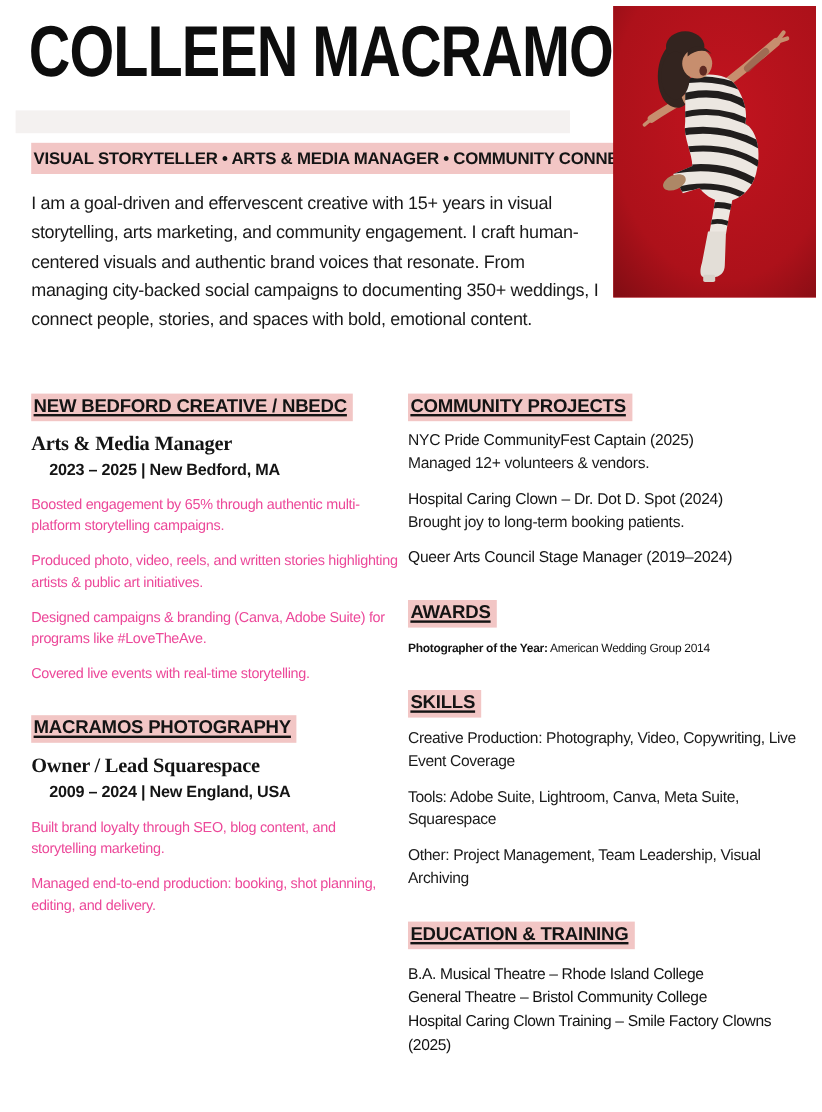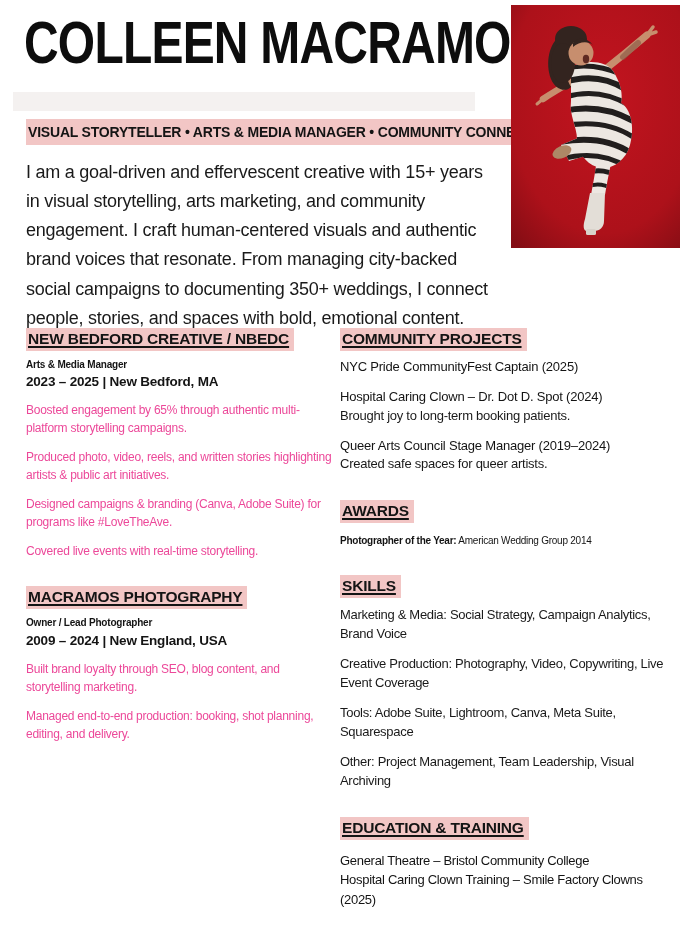--- a/index.html
+++ b/index.html
@@ -29,21 +29,21 @@
     background:var(--band-grey);
   }
   .subtitle{
     position:absolute;left:26px;top:119px;
     background:var(--highlight-pink);
     font-size:14px;font-weight:700;letter-spacing:-0.2px;
     padding:5px 7px 5px 2px;white-space:nowrap;
   }
   .intro{
     position:absolute;left:26px;top:158px;width:474px;
-    font-size:18px;line-height:1.62;letter-spacing:-0.25px;color:#1a1a1a;
+    font-size:15px;line-height:1.62;letter-spacing:-0.25px;color:#1a1a1a;
   }
 
   .portrait{
     position:absolute;left:511px;top:5px;width:169px;height:243px;
     overflow:hidden;background:var(--photo-red);
   }
   .portrait svg{display:block;width:100%;height:100%;}
 
   .col{position:absolute;top:328px;}
   .col-left{left:26px;width:306px;}
@@ -52,22 +52,22 @@
   .sec-heading{
     display:inline-block;
     background:var(--highlight-pink);
     font-size:15.5px;font-weight:700;letter-spacing:-0.2px;
     padding:2px 5px 3px 2px;
     text-decoration:underline;
     text-decoration-thickness:1.5px;
     text-underline-offset:2px;
     margin-bottom:7px;
   }
-  .role-line{font-size:10px;font-weight:700;line-height:1.42;letter-spacing:-0.2px;}
-  .meta-line{font-size:13.5px;font-weight:700;line-height:1.42;letter-spacing:-0.2px;margin-bottom:10px;}
+  .role-line{font-size:17px;font-weight:700;line-height:1.42;letter-spacing:-0.2px;font-family:Liberation Serif, serif;}
+  .meta-line{font-size:13.5px;font-weight:700;line-height:1.42;letter-spacing:-0.2px;margin-bottom:10px;margin-left:15px;}
   .bullet{font-size:12px;line-height:1.5;letter-spacing:-0.25px;margin-bottom:11px;color:#ec4899;}
   .section + .section{margin-top:26px;}
   .job-section-2{margin-top:30px;}
 
   .project-item{margin-bottom:11px;}
   .project-title{font-size:13px;font-weight:400;line-height:1.45;letter-spacing:-0.2px;}
   .project-desc{font-size:13px;line-height:1.45;letter-spacing:-0.25px;color:#1a1a1a;}
 
   .gap-top{margin-top:36px;}
   .award-line{font-size:10px;line-height:1.45;letter-spacing:-0.25px;margin-top:4px;}
@@ -151,64 +151,64 @@
       <div class="role-line">Arts &amp; Media Manager</div>
       <div class="meta-line">2023 – 2025 | New Bedford, MA</div>
       <p class="bullet">Boosted engagement by 65% through authentic multi-platform storytelling campaigns.</p>
       <p class="bullet">Produced photo, video, reels, and written stories highlighting artists &amp; public art initiatives.</p>
       <p class="bullet">Designed campaigns &amp; branding (Canva, Adobe Suite) for programs like #LoveTheAve.</p>
       <p class="bullet">Covered live events with real-time storytelling.</p>
     </div>
 
     <div class="section job-section-2">
       <div class="sec-heading">MACRAMOS PHOTOGRAPHY</div>
-      <div class="role-line">Owner / Lead Photographer</div>
+      <div class="role-line">Owner / Lead Squarespace</div>
       <div class="meta-line">2009 – 2024 | New England, USA</div>
       <p class="bullet">Built brand loyalty through SEO, blog content, and storytelling marketing.</p>
       <p class="bullet">Managed end-to-end production: booking, shot planning, editing, and delivery.</p>
     </div>
 
   </div>
 
   <div class="col col-right">
 
     <div class="section">
       <div class="sec-heading">COMMUNITY PROJECTS</div>
       <div class="project-item">
         <div class="project-title">NYC Pride CommunityFest Captain (2025)</div>
+        <div class="project-desc">Managed 12+ volunteers &amp; vendors.</div>
       </div>
       <div class="project-item">
         <div class="project-title">Hospital Caring Clown – Dr. Dot D. Spot (2024)</div>
         <div class="project-desc">Brought joy to long-term booking patients.</div>
       </div>
       <div class="project-item">
         <div class="project-title">Queer Arts Council Stage Manager (2019–2024)</div>
-        <div class="project-desc">Created safe spaces for queer artists.</div>
       </div>
     </div>
 
     <div class="section gap-top">
       <div class="sec-heading">AWARDS</div>
       <p class="award-line">
         <span class="lbl">Photographer of the Year:</span>
         <span>American Wedding Group 2014</span>
       </p>
     </div>
 
     <div class="section gap-top">
       <div class="sec-heading">SKILLS</div>
-      <p class="skill-item">Marketing &amp; Media: Social Strategy, Campaign Analytics, Brand Voice</p>
       <p class="skill-item">Creative Production: Photography, Video, Copywriting, Live Event Coverage</p>
       <p class="skill-item">Tools: Adobe Suite, Lightroom, Canva, Meta Suite, Squarespace</p>
       <p class="skill-item">Other: Project Management, Team Leadership, Visual Archiving</p>
     </div>
 
     <div class="section gap-top">
       <div class="sec-heading">EDUCATION &amp; TRAINING</div>
       <div class="edu-list">
+        <div class="edu-item">B.A. Musical Theatre – Rhode Island College</div>
         <div class="edu-item">General Theatre – Bristol Community College</div>
         <div class="edu-item">Hospital Caring Clown Training – Smile Factory Clowns (2025)</div>
       </div>
     </div>
 
   </div>
 
 </div>
 
 </body></html>

